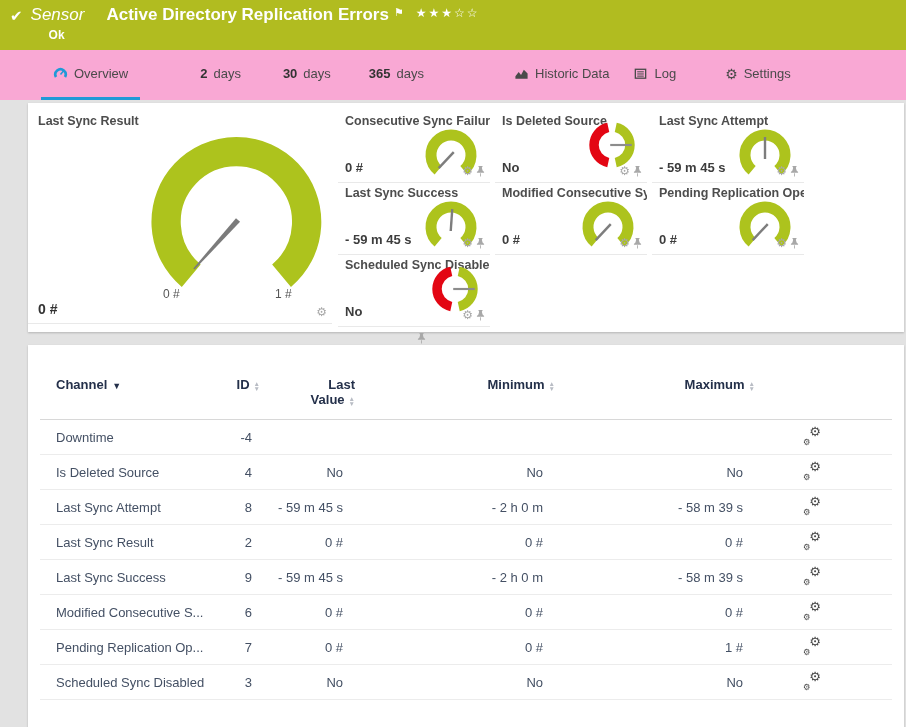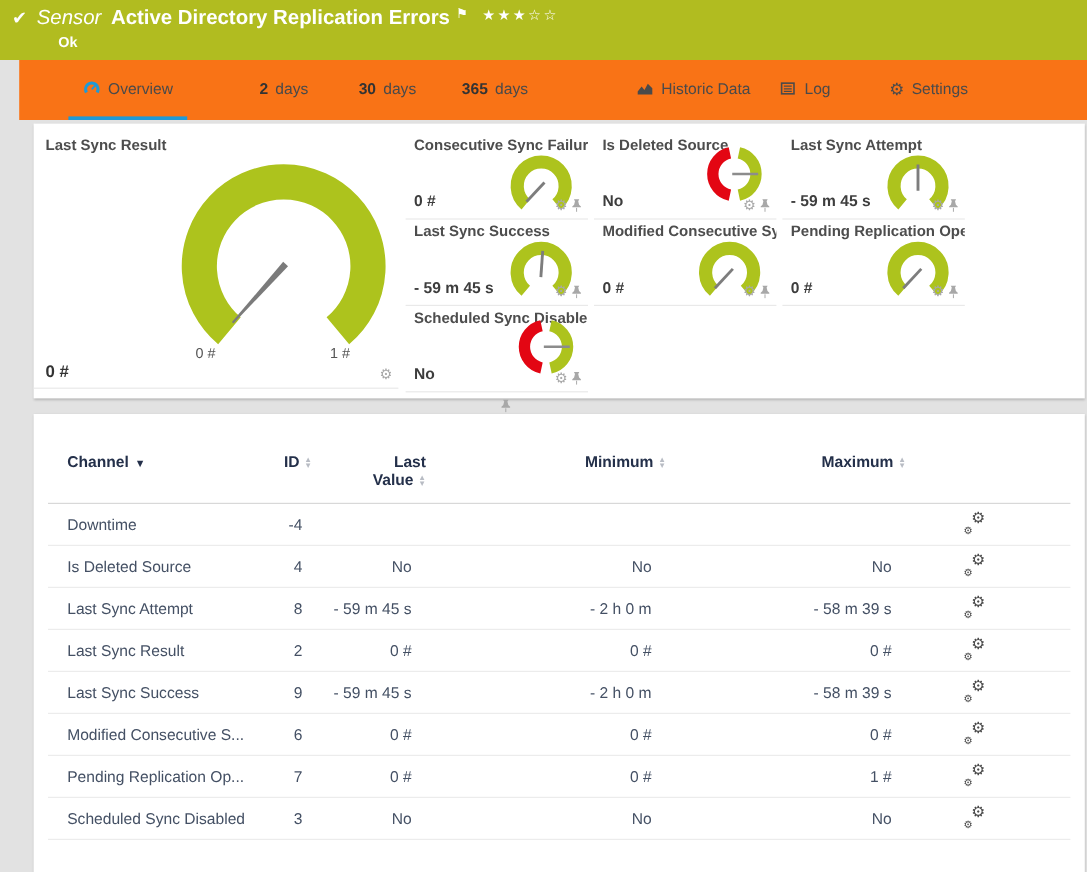--- a/index.html
+++ b/index.html
@@ -7,27 +7,27 @@
     width:906px;height:727px;overflow:hidden;position:relative;
     background:#e2e2e2;
     font-family:"Liberation Sans","DejaVu Sans",sans-serif;
     -webkit-font-smoothing:antialiased;
   }
   
   .topbar{height:50px;background:#b1bc20;color:#fff;display:flex;padding-left:10px;box-sizing:border-box;}
   .check{font-size:15px;line-height:15px;margin-top:8px;}
   .twrap{margin-left:8px;padding-top:5px;}
   .tline{font-size:17px;line-height:19px;display:flex;align-items:flex-start;white-space:nowrap;}
-  .kind{font-style:italic;margin-right:8px;}
+  .kind{font-style:italic;margin-right:22px;}
   .ttl{font-weight:bold;}
   .flag{font-size:11px;line-height:13px;margin-left:5px;margin-top:1px;}
   .stars{font-size:12px;line-height:14px;letter-spacing:2px;margin-left:12px;margin-top:1px;}
   .status{font-size:12px;font-weight:bold;margin:4px 0 0 18px;}
   
-  .tabs{height:50px;background:#f97316;display:flex;font-size:13px;color:#4a4a4a;margin-left:16px;}
+  .tabs{height:50px;background:#f9a8d4;display:flex;font-size:13px;color:#4a4a4a;}
   .tab{display:flex;align-items:center;gap:6px;padding:0 12px;border-bottom:3px solid transparent;box-sizing:border-box;cursor:pointer;white-space:nowrap;}
   .tab.active{border-bottom-color:#1f9ad7;}
   .tab b{color:#333;font-weight:bold;}
   .tab .glyph{font-size:14px;color:#4a4a4a;line-height:14px;}
   .t1{margin-left:41px}.t2{margin-left:0}.t3{margin-left:48px}.t4{margin-left:18px}
   .t5{margin-left:14px}.t6{margin-left:66px}.t7{margin-left:0}.t8{margin-left:25px}
   
   .card{background:#fff;margin-left:28px;margin-right:2px;box-shadow:0 1px 2px rgba(0,0,0,.2);}
   .gaugecard{height:229px;margin-top:3px;position:relative;}
   .tablecard{margin-top:13px;height:442px;box-sizing:border-box;padding-top:24px;}

